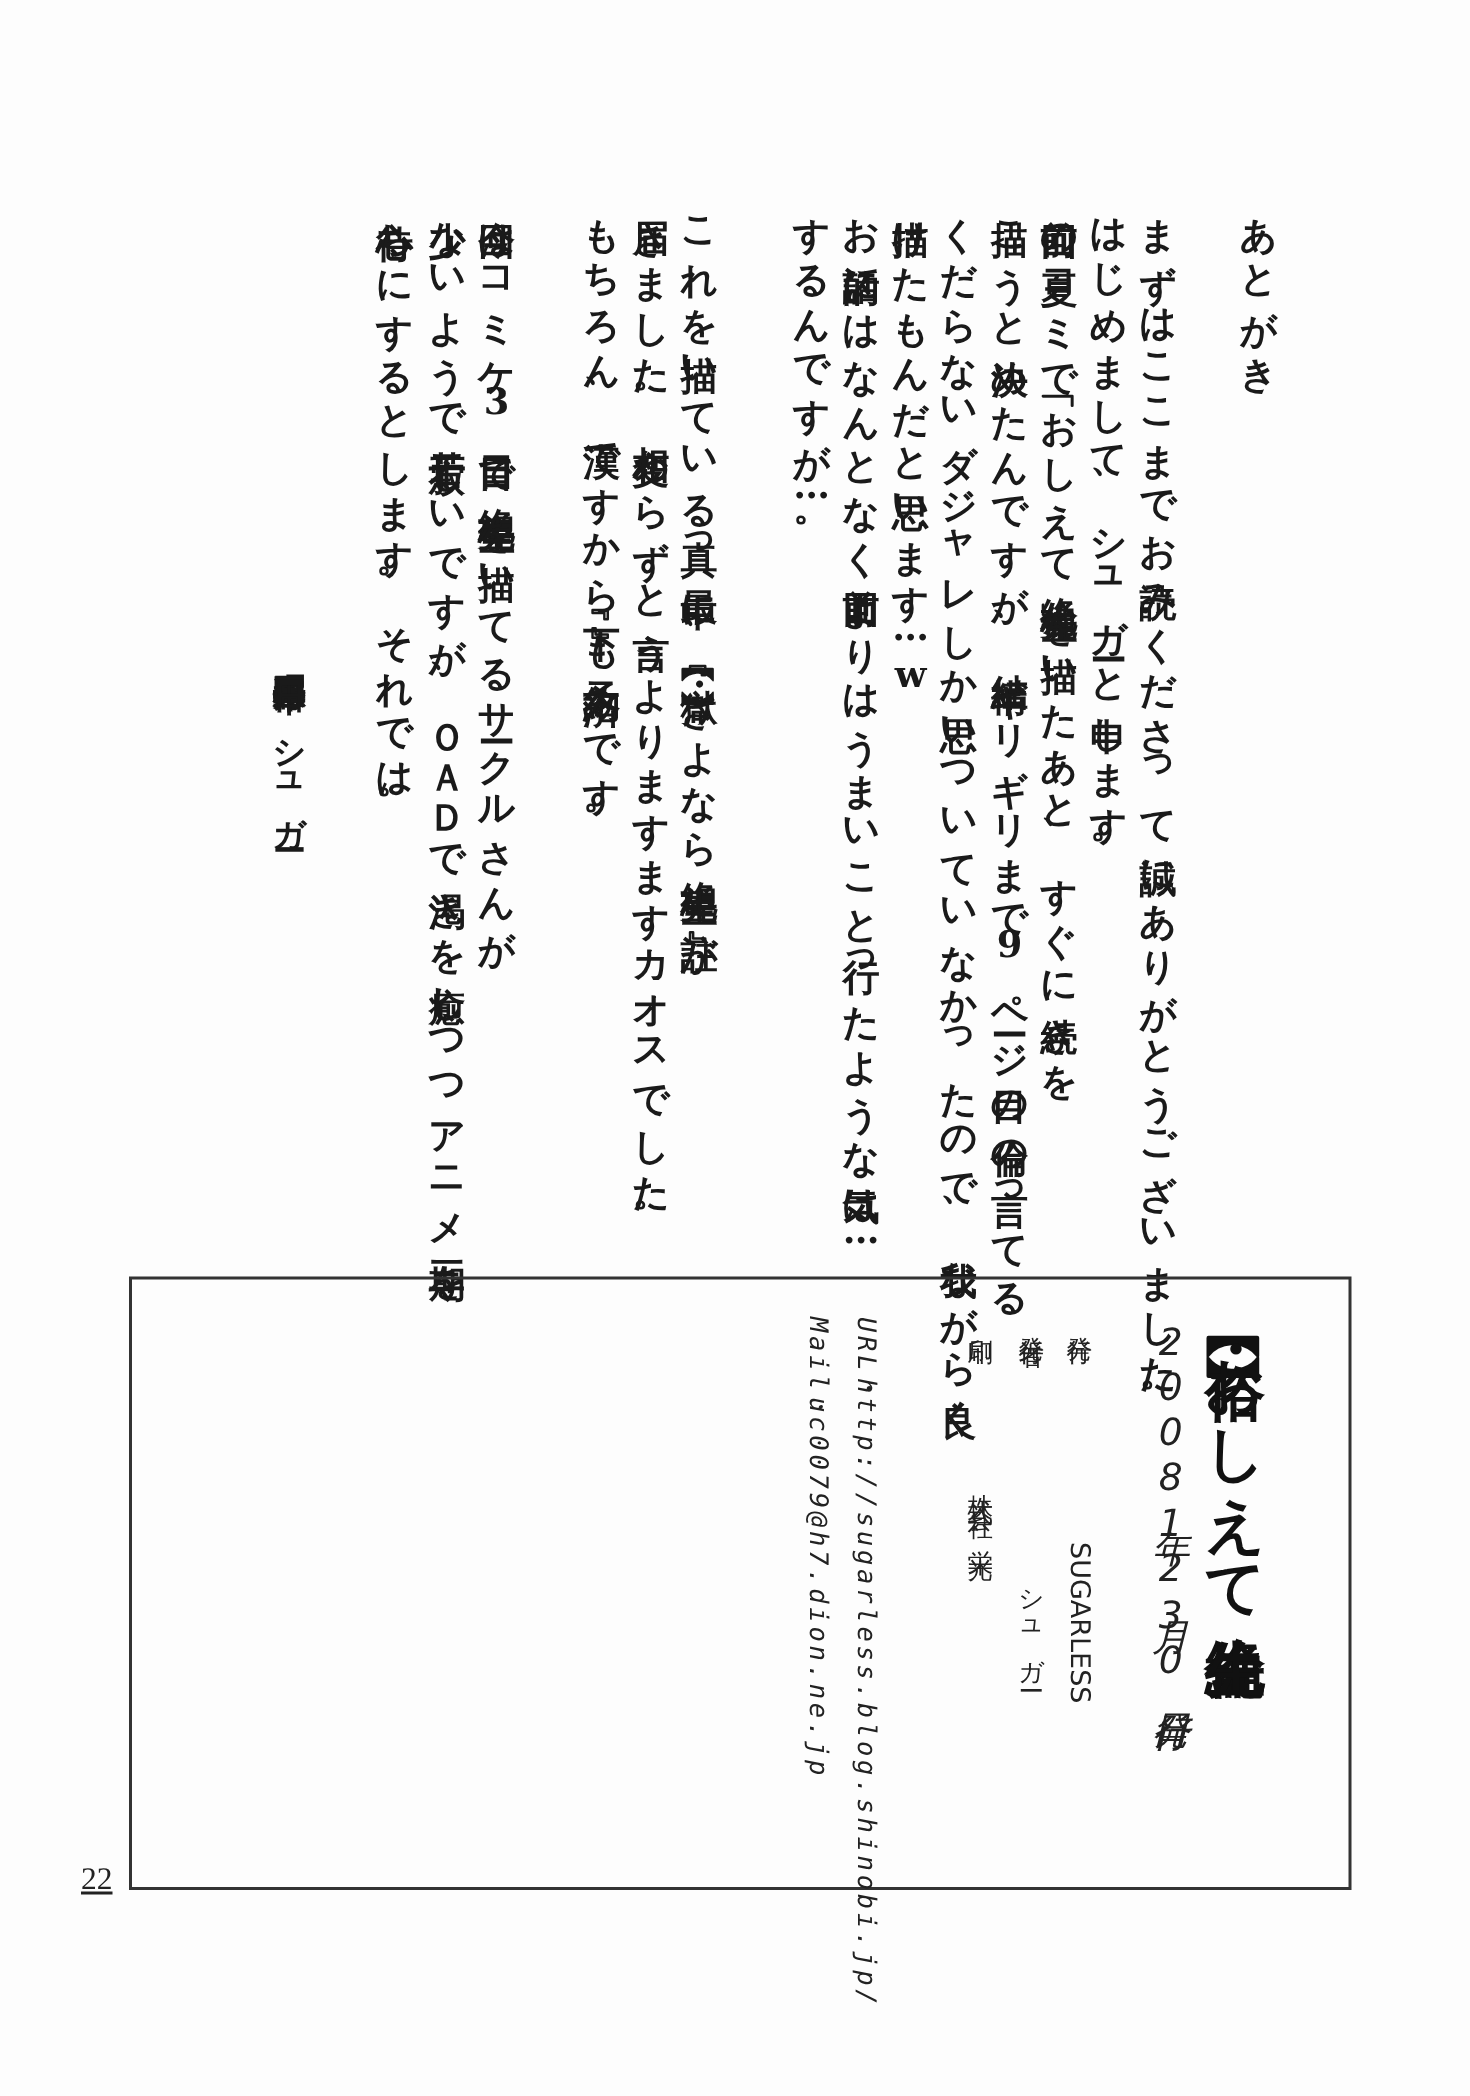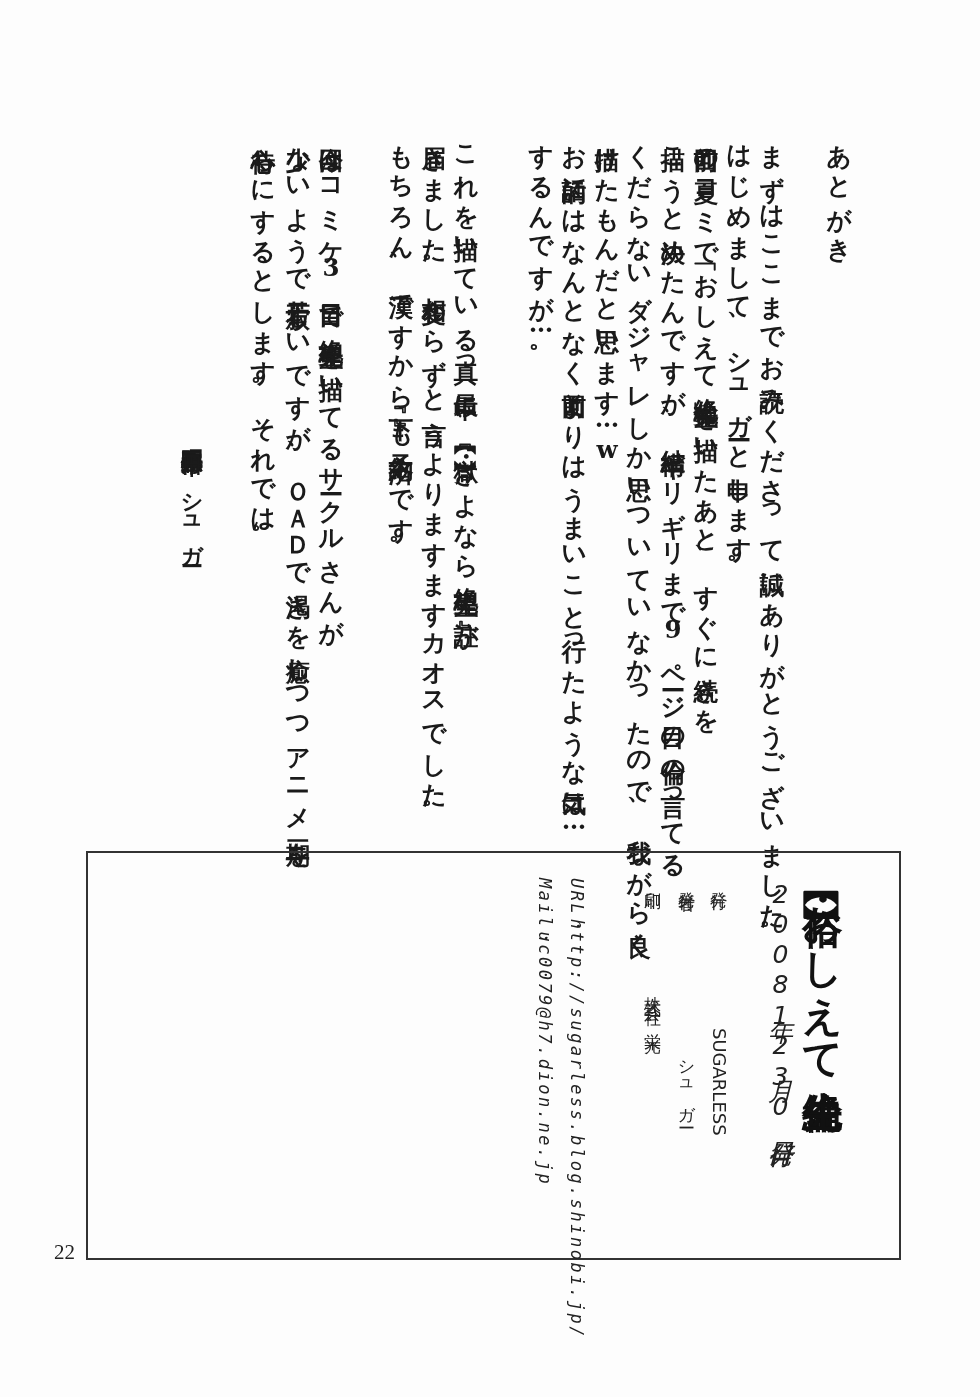--- a/index.html
+++ b/index.html
@@ -80,20 +80,21 @@
     letter-spacing: 2.5px;
     line-height: 1;
     color: #222;
   }
   .page-number {
     position: absolute;
     left: 54px; top: 1240px;
     font-family: "Liberation Serif", "DejaVu Serif", serif;
     font-size: 21px;
     color: #222;
+    text-decoration: underline;
   }
 </style>
 </head>
 <body>
 
 <div>
   <div class="vcol afterword-title" style="left:826px; top:128px;">あとがき</div>
 
   <div class="vcol" style="left:759px; top:128px;">まずはここまでお読みくださって誠にありがとうございました。</div>
   <div class="vcol" style="left:726px; top:128px;">はじめまして、シュガーと申します。</div>

